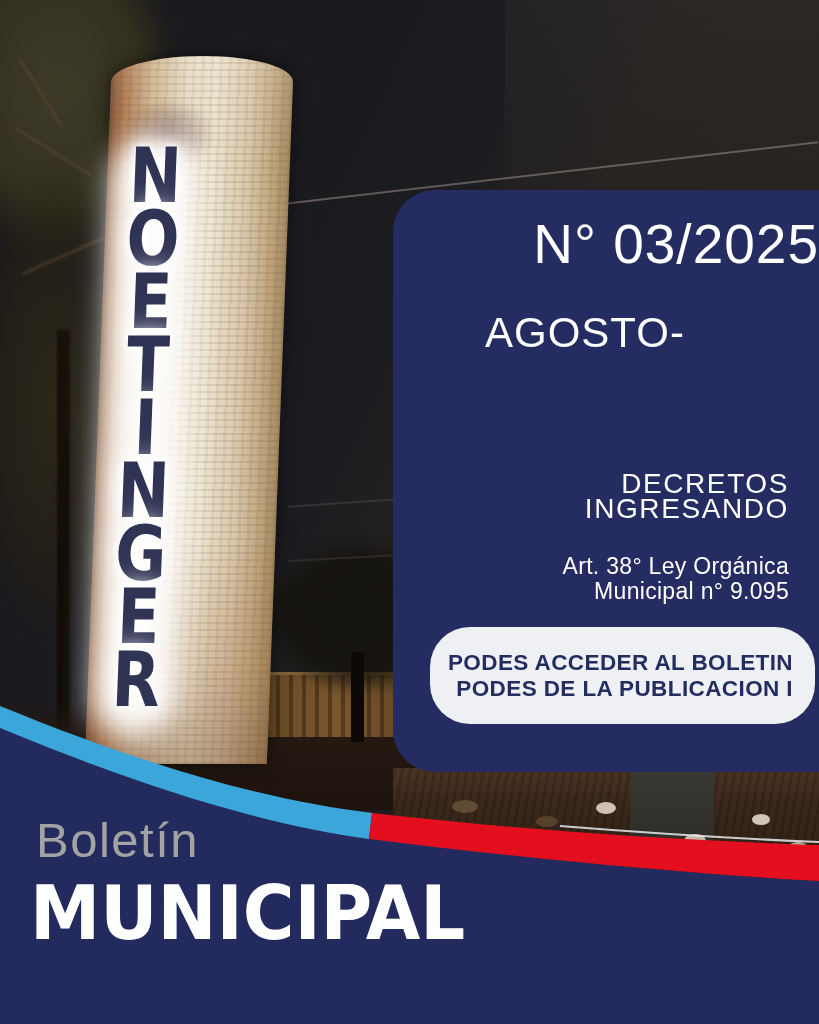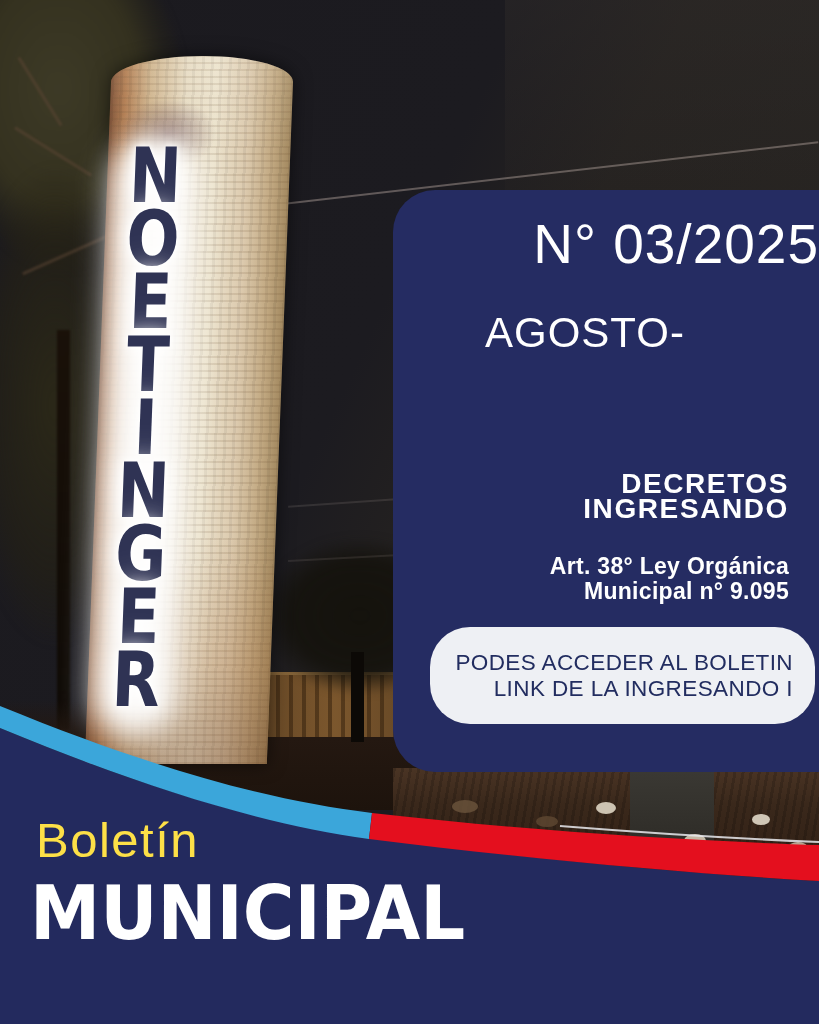--- a/index.html
+++ b/index.html
@@ -124,42 +124,42 @@
   .issue-number{
     left:0;top:24px;width:100%;text-align:right;
     font-size:55px;line-height:60px;font-weight:500;letter-spacing:1px;
   }
   .period{
     left:44px;top:124px;font-size:42px;line-height:38.5px;
     font-weight:400;letter-spacing:1px;margin-left:48px;
   }
   .contents{
     right:30px;top:281px;text-align:right;
-    font-size:28px;line-height:25px;font-weight:bold;letter-spacing:1.6px;
+    font-size:28px;line-height:25px;font-weight:normal;letter-spacing:1.6px;
   }
   .legal{
     right:30px;top:364px;text-align:right;
-    font-size:23px;line-height:24.5px;font-weight:700;letter-spacing:.3px;
+    font-size:23px;line-height:24.5px;font-weight:400;letter-spacing:.3px;
   }
   .pill{
     left:37px;top:437px;width:385px;height:97px;border-radius:40px;
     background:var(--c-pill_bg,#eef0f4);
     display:flex;align-items:center;justify-content:flex-end;
     padding-right:22px;box-sizing:border-box;
   }
   .pill-text{
     text-align:right;color:var(--c-pill_text,#222d60);
-    font-size:22.5px;line-height:26px;font-weight:normal;letter-spacing:.4px;
+    font-size:22.5px;line-height:26px;font-weight:bold;letter-spacing:.4px;
   }
 
   
   .band{left:0;top:690px;width:819px;height:334px;}
 
   .footer-line1{
-    left:36px;top:816px;color:#fde047;font-size:49px;line-height:1;
+    left:36px;top:816px;color:#a3a3a3;font-size:49px;line-height:1;
     font-weight:200;letter-spacing:1.5px;
   }
   .footer-line2{
     left:30px;top:876px;color:#fff;font-size:75px;line-height:1;
     font-family:"DejaVu Sans","Liberation Sans",sans-serif;font-weight:bold;
     transform:scaleX(.94);transform-origin:left top;letter-spacing:0;
   }
 </style>
 </head>
 <body>
@@ -220,21 +220,21 @@
       <div>DECRETOS</div>
       <div>INGRESANDO</div>
     </div>
     <div class="abs legal">
       <div>Art. 38° Ley Orgánica</div>
       <div>Municipal n° 9.095</div>
     </div>
     <div class="abs pill">
       <div class="pill-text">
         <div>PODES ACCEDER AL BOLETIN</div>
-        <div>LINK DE LA INGRESANDO I</div>
+        <div>PODES DE LA PUBLICACION I</div>
       </div>
     </div>
   </div>
 
   <svg class="abs band" viewBox="0 690 819 334" width="819" height="334" xmlns="http://www.w3.org/2000/svg">
     <path d="M0,728 C140,786 262,824 372,838 C520,858 692,874 819,881 L819,1024 L0,1024 Z" style="fill:var(--c-band_navy,#232a5e)"></path>
     <path d="M0,706 C142,764 262,800 372,813 L369,839 C260,824 140,786 0,728 Z" style="fill:var(--c-light_blue,#3ba6da)"></path>
     <path d="M372,813 C530,831 690,841 819,845 L819,881 C692,874 520,858 369,839 Z" style="fill:var(--c-red,#e40f1e)"></path>
     <path d="M560,826 C660,834 745,839 819,842" fill="none" stroke="#e9eaef" stroke-width="2.2" opacity="0.85"></path>
   </svg>

